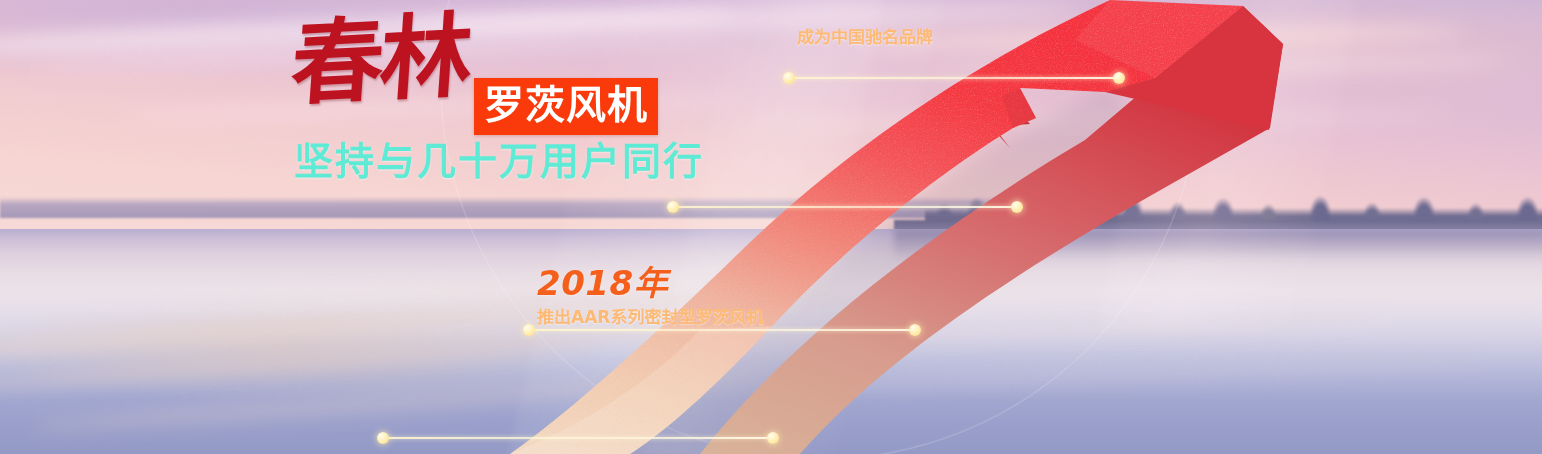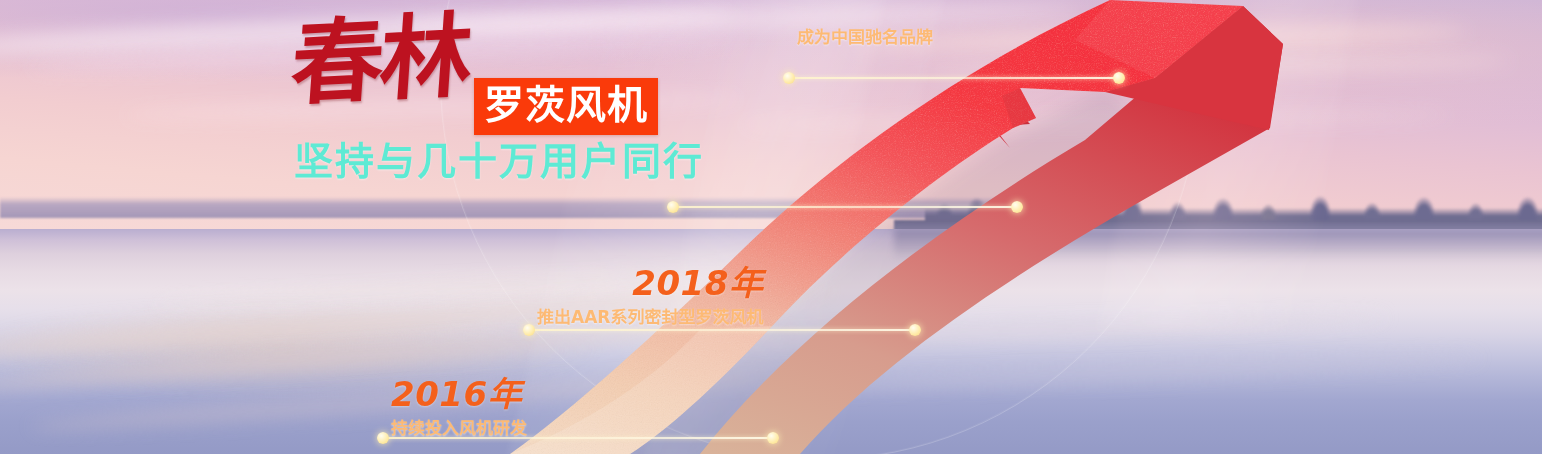--- a/index.html
+++ b/index.html
@@ -316,33 +316,29 @@
   </div>
 
   <div class="milestone" style="left:681px;top:146px;">
   </div>
   <div class="connector" style="left:667px;top:200px;width:356px;">
     <div class="line"></div>
     <div class="dot l"></div>
     <div class="dot r"></div>
   </div>
 
-  <div class="milestone" style="left:537px;top:266px;text-align:right;">
+  <div class="milestone" style="left:537px;top:266px;">
     <div class="ms-year">2018年</div>
     <div class="ms-desc">推出AAR系列密封型罗茨风机</div>
   </div>
   <div class="connector" style="left:523px;top:323px;width:398px;">
     <div class="line"></div>
     <div class="dot l"></div>
     <div class="dot r"></div>
   </div>
 
-  <div class="milestone" style="left:391px;top:377px;">
-    <div class="ms-year">2016年</div>
-    <div class="ms-desc">持续投入风机研发</div>
-  </div>
   <div class="connector" style="left:377px;top:431px;width:402px;">
     <div class="line"></div>
     <div class="dot l"></div>
     <div class="dot r"></div>
   </div>
 
 </div>
 
 </body></html>

